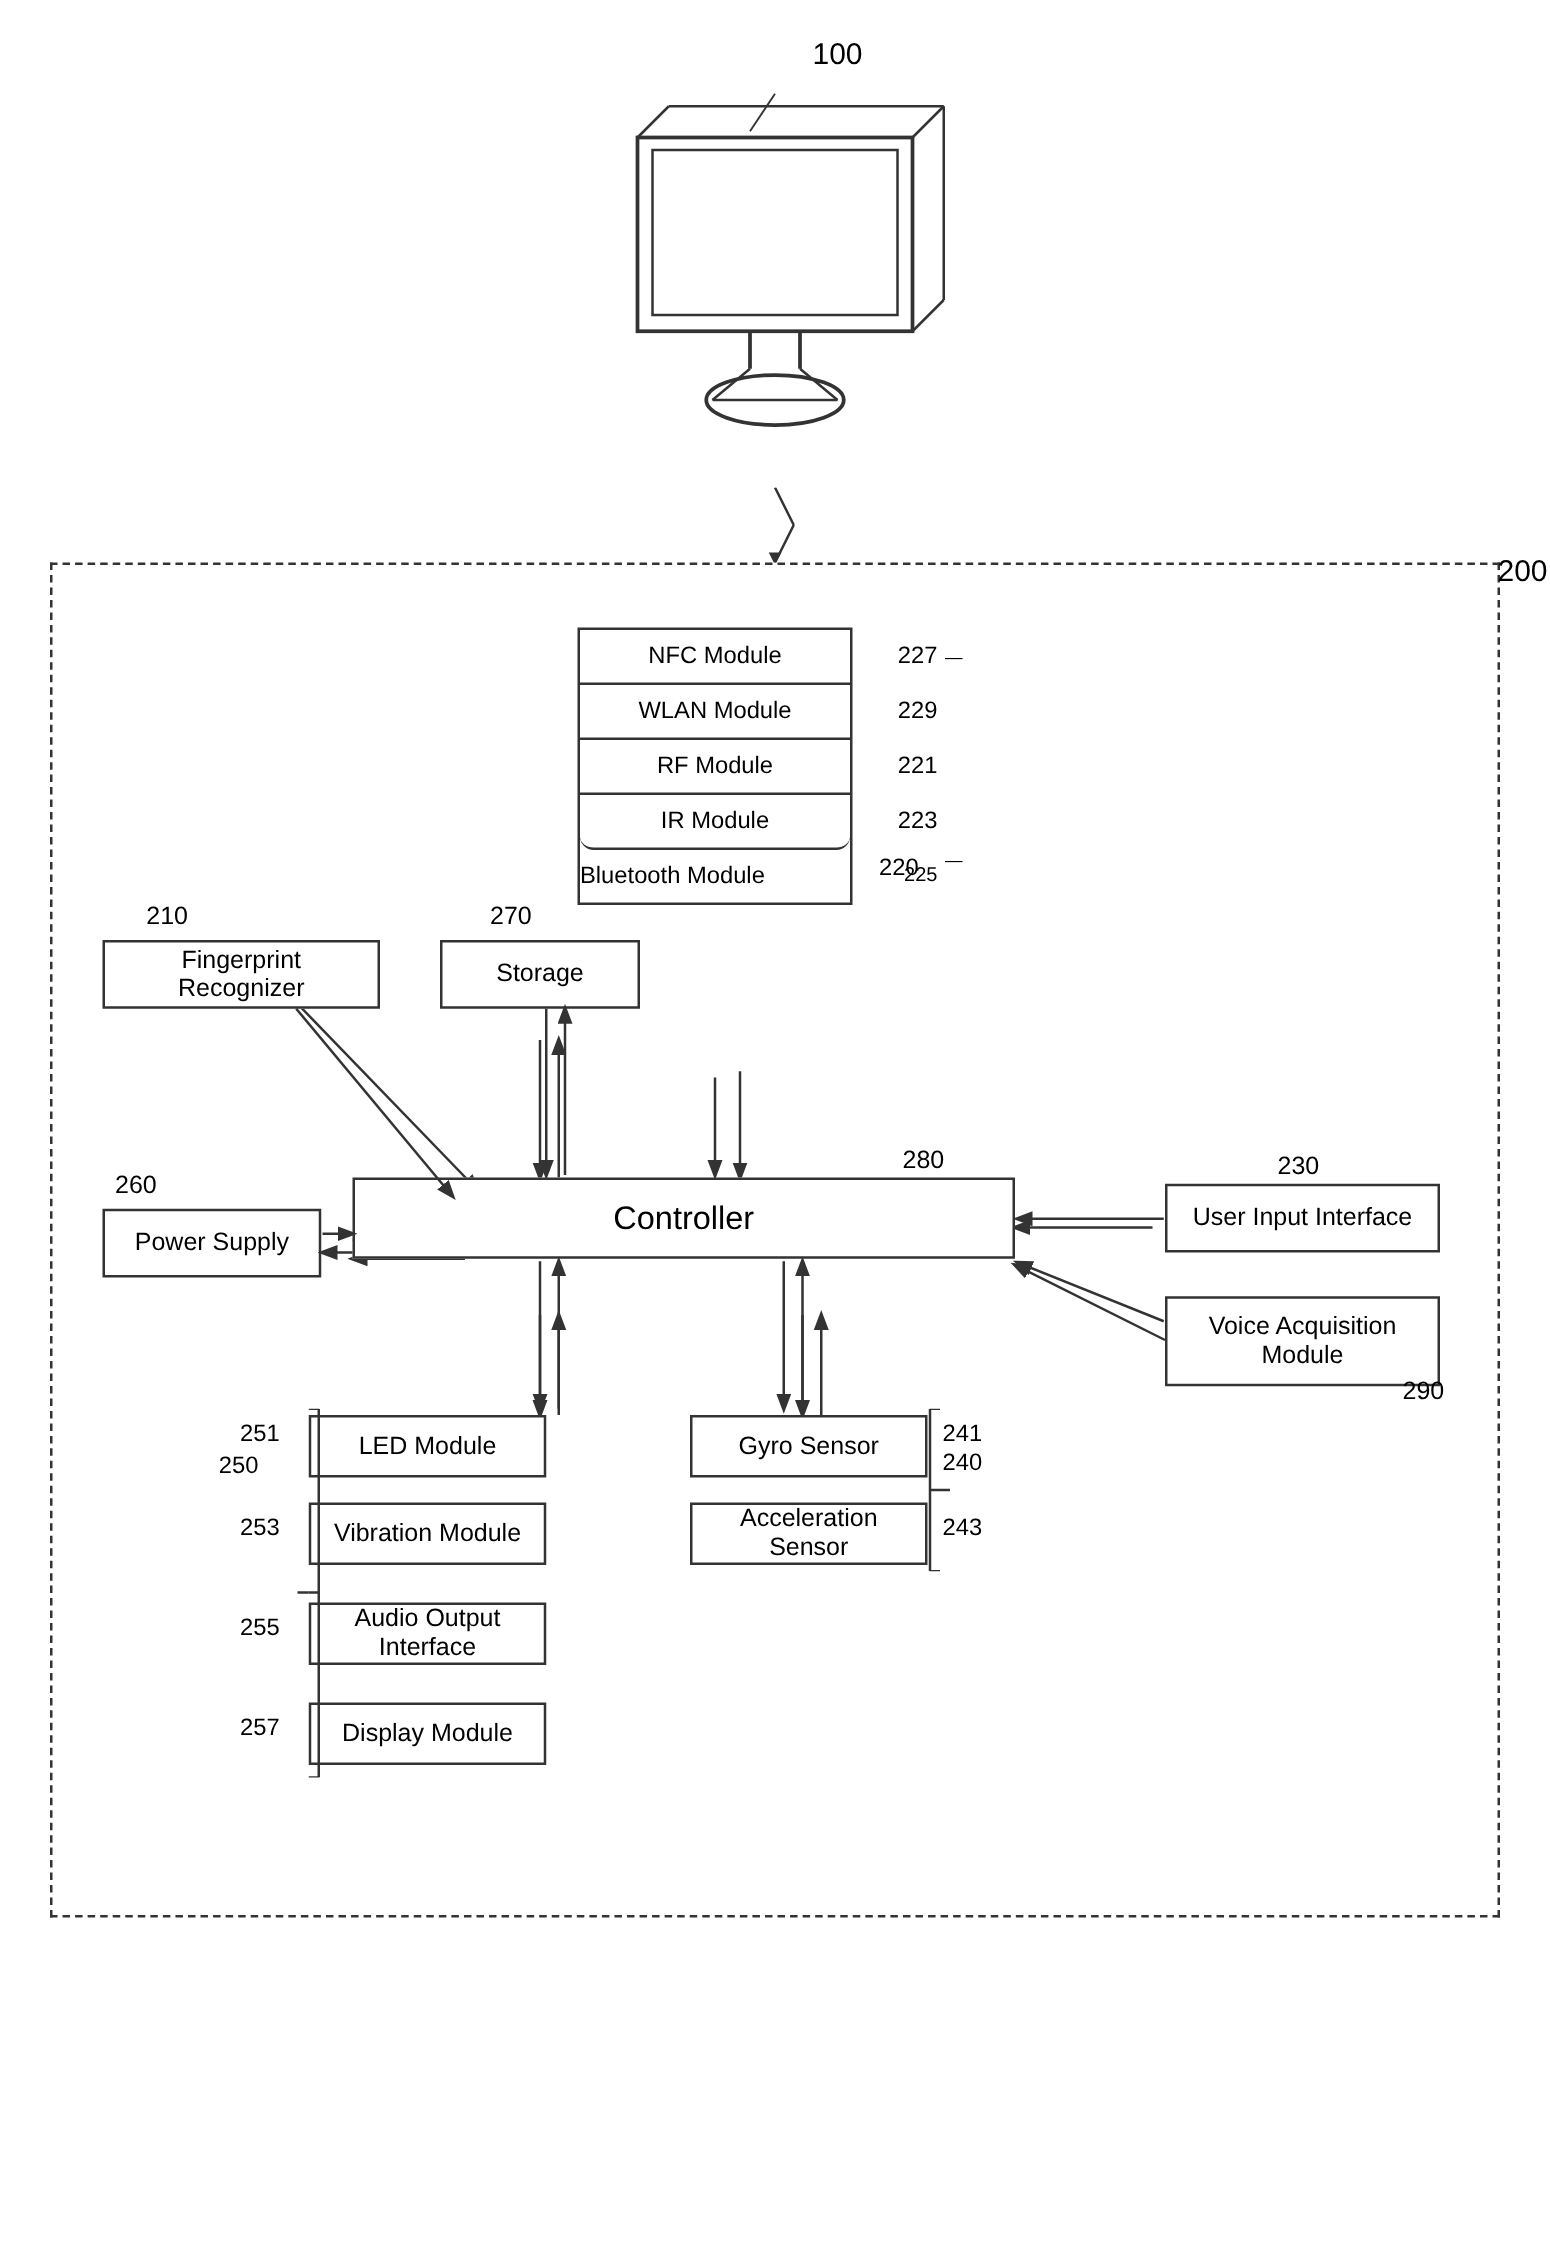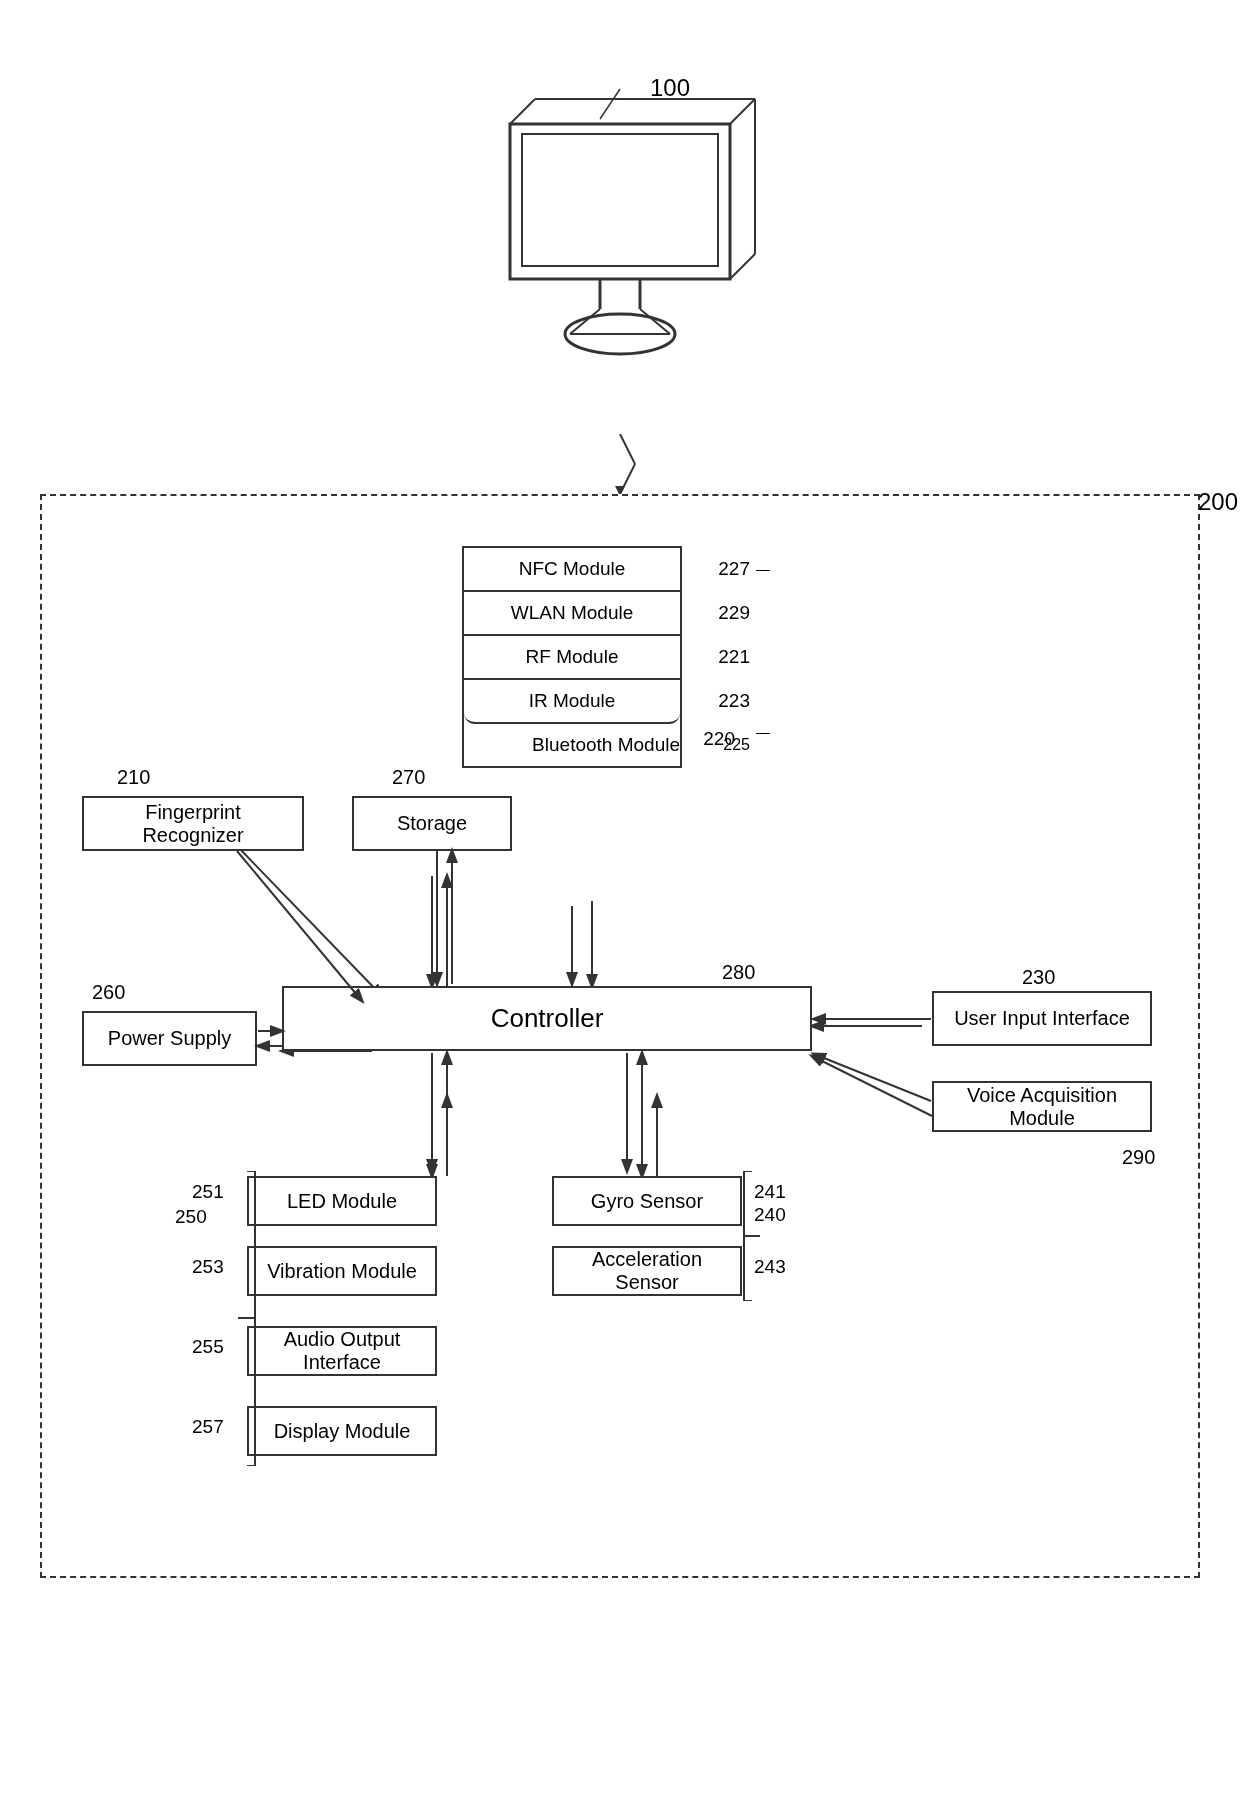--- a/index.html
+++ b/index.html
@@ -25,23 +25,23 @@
       font-weight: bold;
       font-style: italic;
       margin-bottom: 10px;
       font-family: Arial, sans-serif;
     }
 
     
     .monitor-area {
       display: flex;
       justify-content: center;
+      align-items: center;
       height: 360px;
       position: relative;
-      margin-top: 44px;
     }
 
     .monitor-svg {
       width: 340px;
       height: 300px;
     }
 
     
     .connector-area {
       display: flex;
@@ -206,21 +206,21 @@
           <span>RF Module</span>
           <span style="position:absolute; right:-70px; top:50%; transform:translateY(-50%); font-size:19px; white-space:nowrap;">221</span>
         </div>
         <div style="border-bottom:2px solid #333; padding:10px 0; text-align:center; font-size:19px; font-family:Arial,sans-serif; position:relative;border-radius:11px;">
           <span>IR Module</span>
           <span style="position:absolute; right:-70px; top:50%; transform:translateY(-50%); font-size:19px; white-space:nowrap;">223</span>
           
           <span style="position:absolute; right:-55px; bottom:-28px; font-size:19px;">220</span>
           <span style="position:absolute; right:-90px; bottom:-18px; font-size:14px;">—</span>
         </div>
-        <div style="padding:10px 0; text-align:right; font-size:19px; font-family:Arial,sans-serif; position:relative;">
+        <div style="padding:10px 0; text-align:left; font-size:19px; font-family:Arial,sans-serif; position:relative;">
           <span>Bluetooth Module</span>
           <span style="position:absolute; right:-70px; top:50%; transform:translateY(-50%); font-size:16px; white-space:nowrap;">225</span>
         </div>
       </div>
 
       <div style="position:absolute; top:270px; left:20px; width:222px; height:55px;" class="box">
         <span>Fingerprint Recognizer</span>
       </div>
 
       <div style="position:absolute; top:240px; left:55px; font-size:20px; font-family:Arial,sans-serif;">210</div>
@@ -242,21 +242,21 @@
       </div>
 
       <div style="position:absolute; top:455px; left:30px; font-size:20px; font-family:Arial,sans-serif;">260</div>
 
       <div style="position:absolute; top:465px; left:870px; width:220px; height:55px;" class="box">
         <span>User Input Interface</span>
       </div>
 
       <div style="position:absolute; top:440px; left:960px; font-size:20px; font-family:Arial,sans-serif;">230</div>
 
-      <div style="position:absolute; top:555px; left:870px; width:220px; height:51px;justify-content:flex-end;" class="box">
+      <div style="position:absolute; top:555px; left:870px; width:220px; height:72px;justify-content:flex-end;" class="box">
         <span>Voice Acquisition Module</span>
       </div>
 
       <div style="position:absolute; top:620px; left:1060px; font-size:20px; font-family:Arial,sans-serif;">290</div>
 
       <div style="position:absolute; top:650px; left:185px; width:190px; height:50px;" class="box">
         <span>LED Module</span>
       </div>
 
       <div style="position:absolute; top:655px; left:130px; font-size:19px; font-family:Arial,sans-serif;">251</div>

